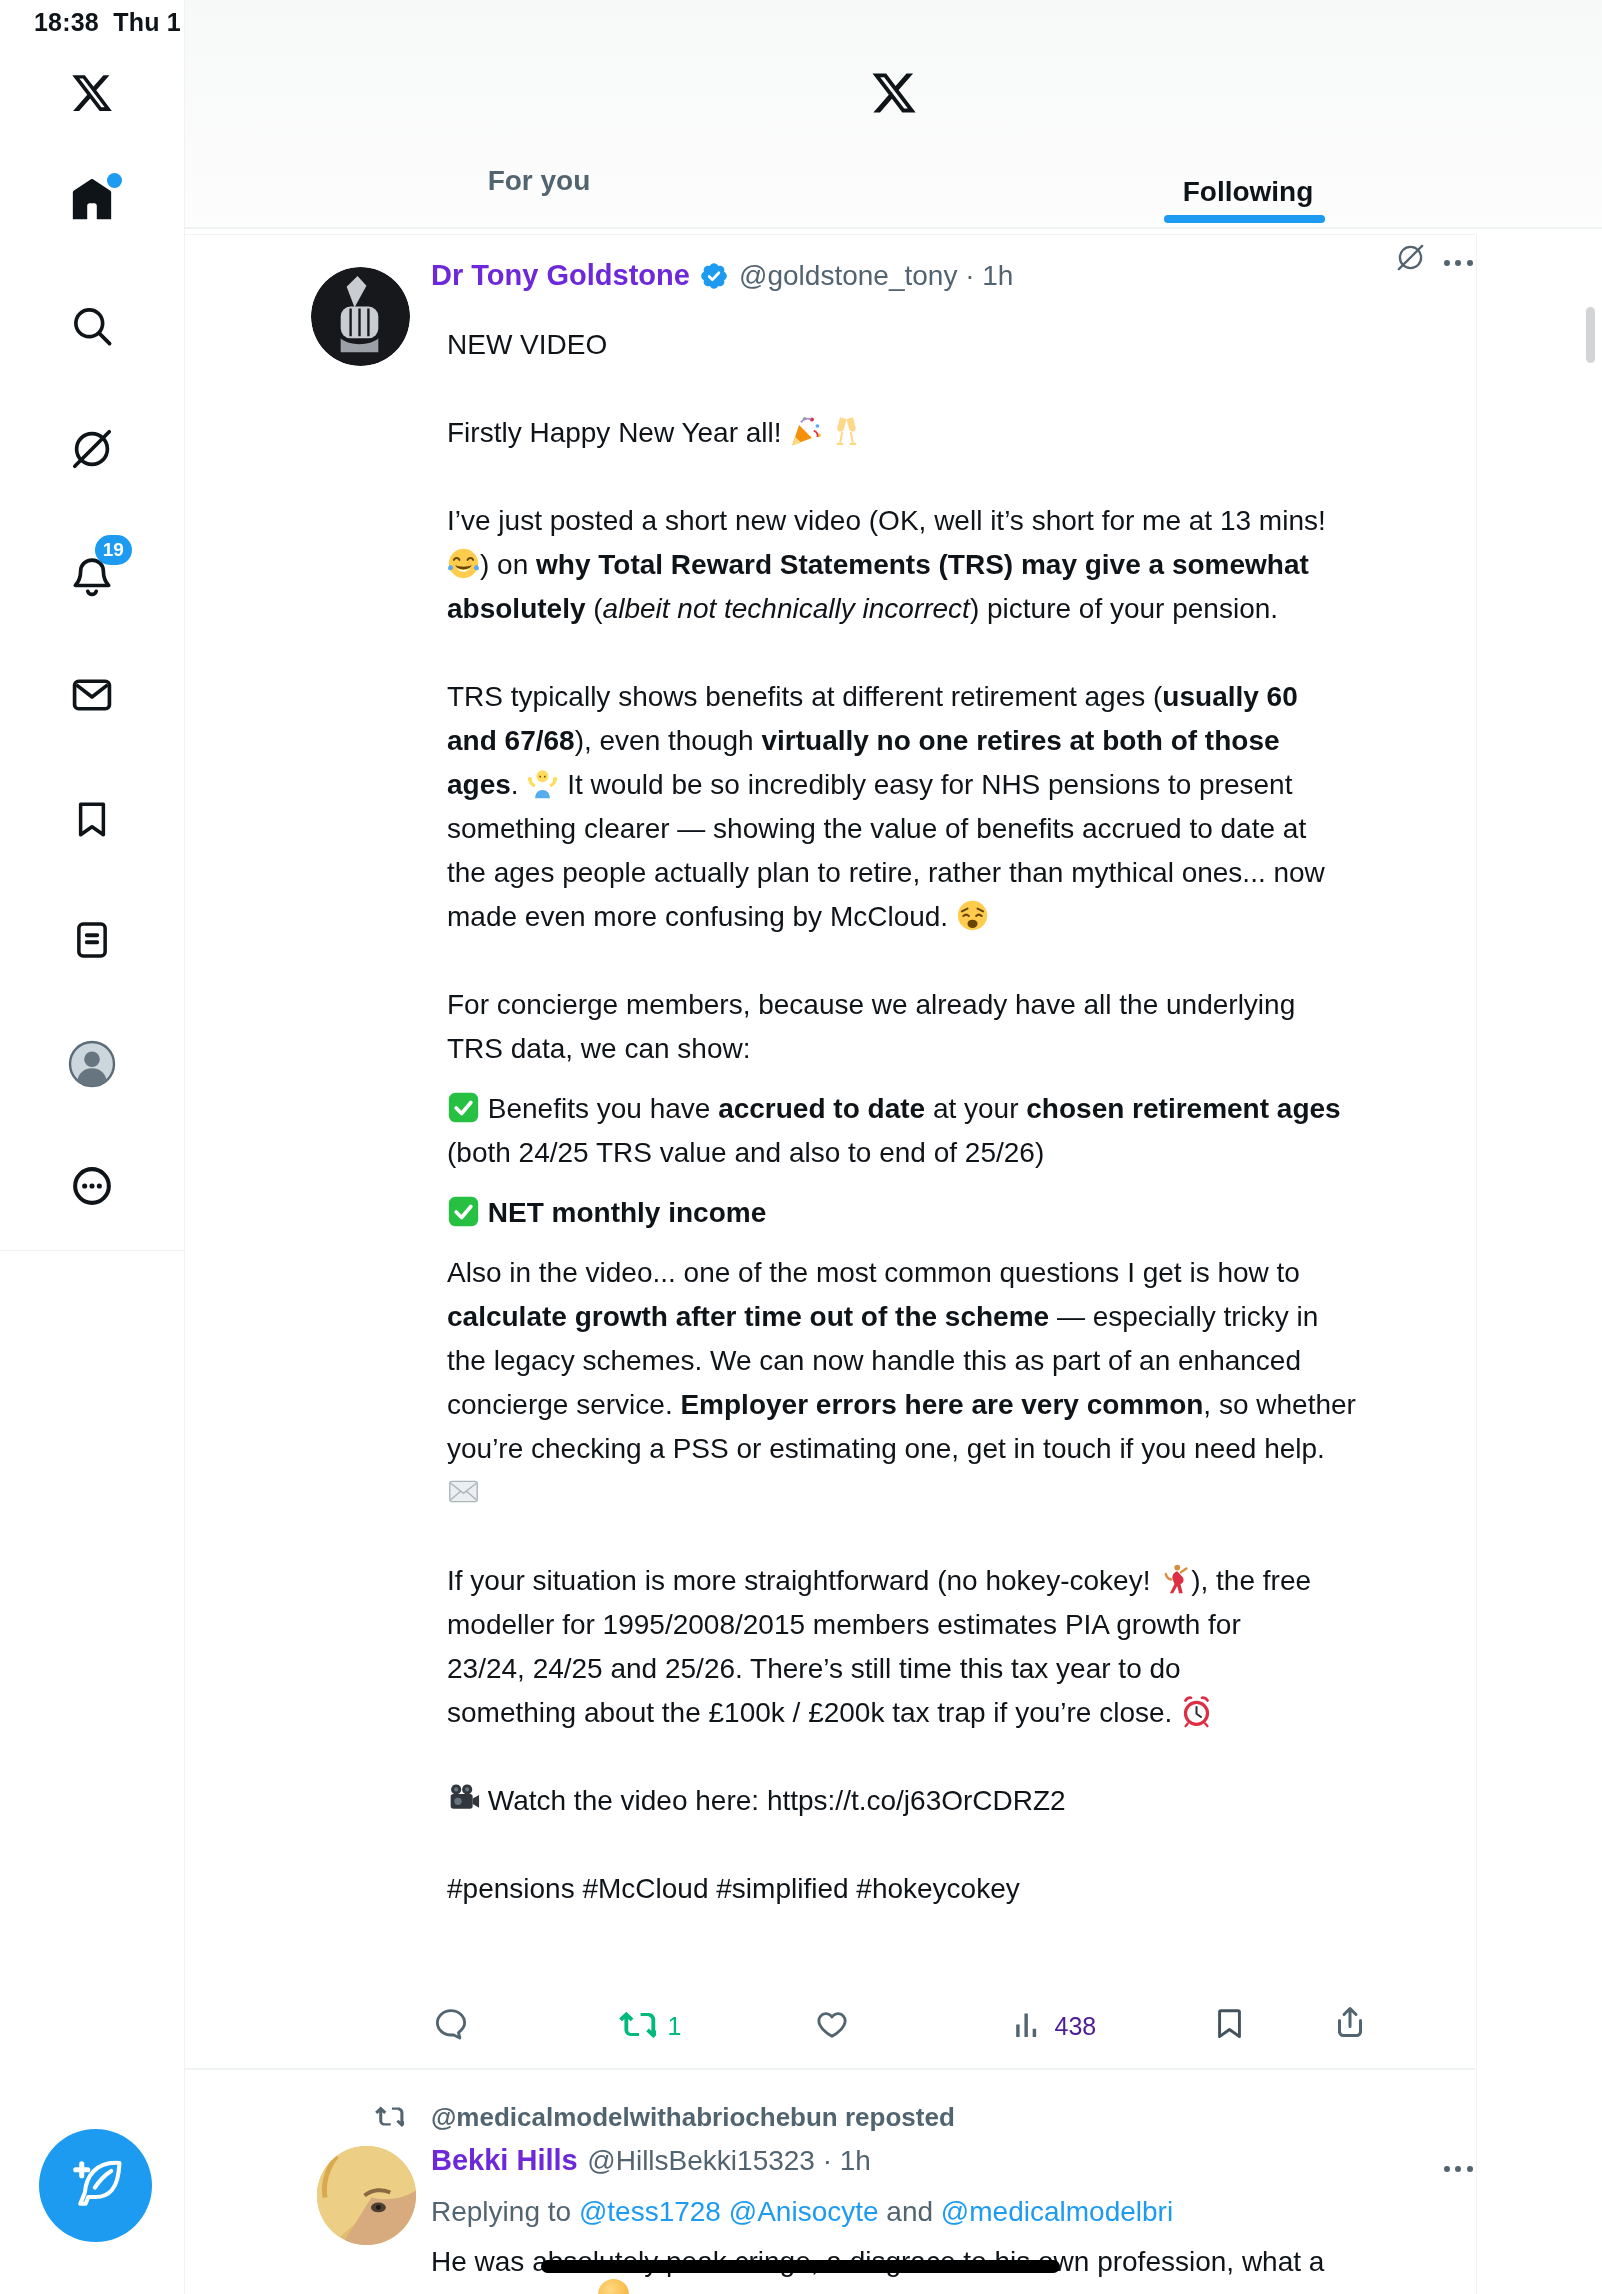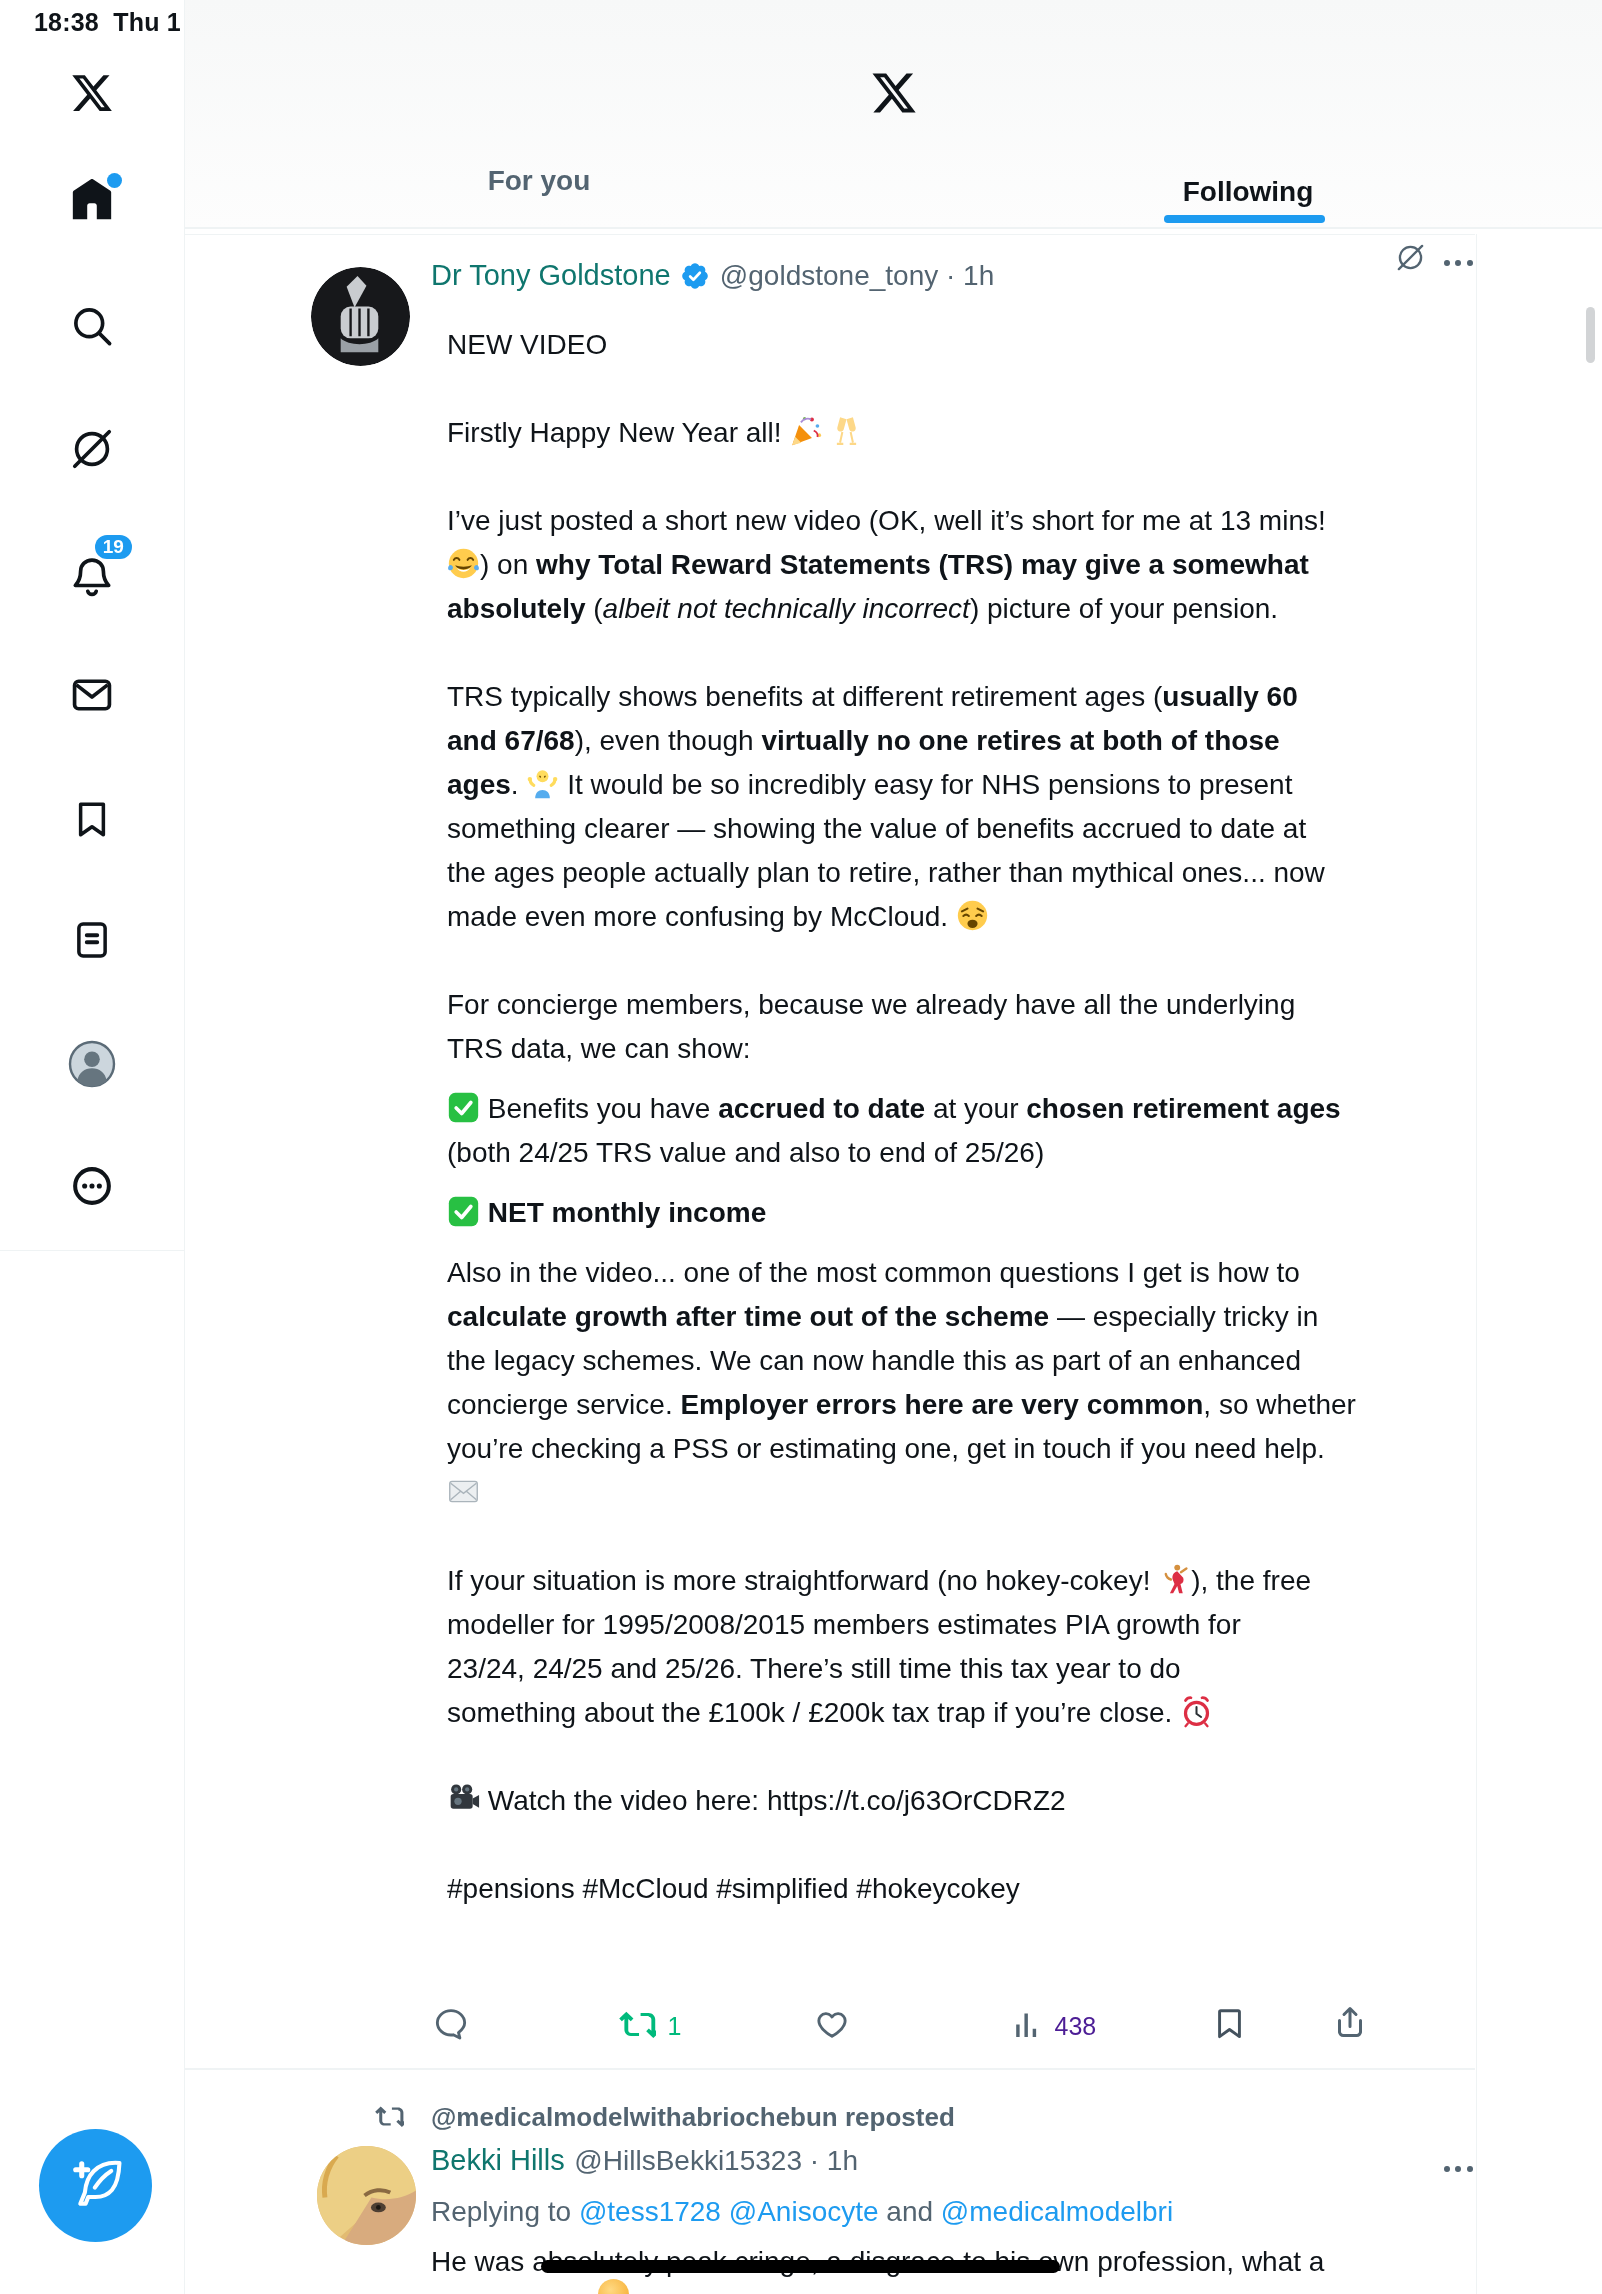--- a/index.html
+++ b/index.html
@@ -11,25 +11,25 @@
   .sb-dots span{display:inline-block;width:9.6px;height:9.6px;border-radius:50%;background:#9a9ea3;margin:0 2.9px}
   
   .header-bg{left:184px;top:0;width:1418px;height:229px;background:linear-gradient(180deg,#f7f8f8 0%,#fdfdfd 100%)}
   .tab{font-size:28px;font-weight:700;text-align:center;width:288px}
   .tab.inactive{color:#536471}
   .tab.active{color:#0f1419}
   .tab-underline{height:7.7px;border-radius:3.8px;background:#1d9bf0}
   .hairline{background:#eff3f4}
   
   .side-item{width:50px;height:50px;display:flex;align-items:center;justify-content:center}
-  .badge{background:#1d9bf0;color:#fff;font-size:19px;font-weight:700;min-width:29px;height:24px;
+  .badge{background:#1d9bf0;color:#fff;font-size:19px;font-weight:700;min-width:29px;height:30px;
          border-radius:15.4px;display:flex;align-items:center;justify-content:center;padding:0 7.7px;box-sizing:border-box}
   
   .avatar{border-radius:50%;overflow:hidden}
-  .name{font-size:29px;font-weight:400;color:#0f766e}
+  .name{font-size:29px;font-weight:700;color:#6d28d9}
   .meta{font-size:28px;font-weight:400;color:#536471}
   .tweet-text{font-size:28px;line-height:44px;color:#0f1419;width:1076px}
   .tweet-text .blk{margin:16px}
   .tweet-text .blk.gap{margin-bottom:44px}
   .tweet-text b{font-weight:700}
   .tweet-text i{font-style:italic}
   .emoji{display:inline-block;width:33px;height:33px;vertical-align:-5.8px}
   .emoji svg{width:100%;height:100%}
   .count{font-size:25px;color:#4c1d95}
   .count.green{color:#00ba7c}

